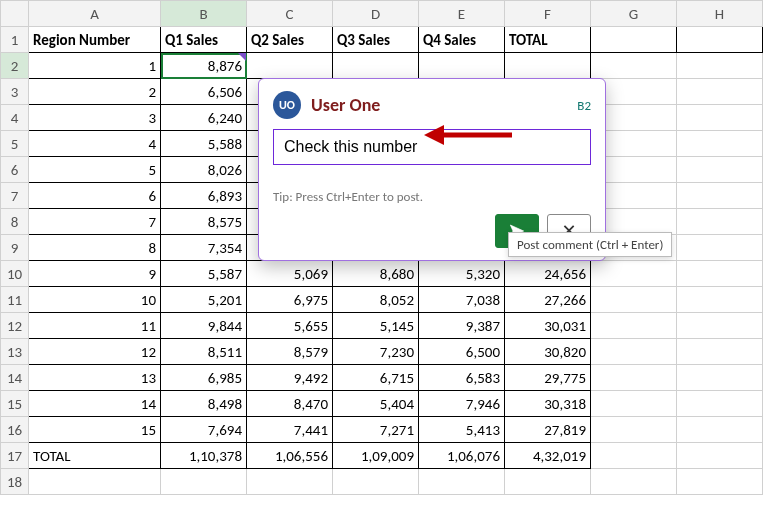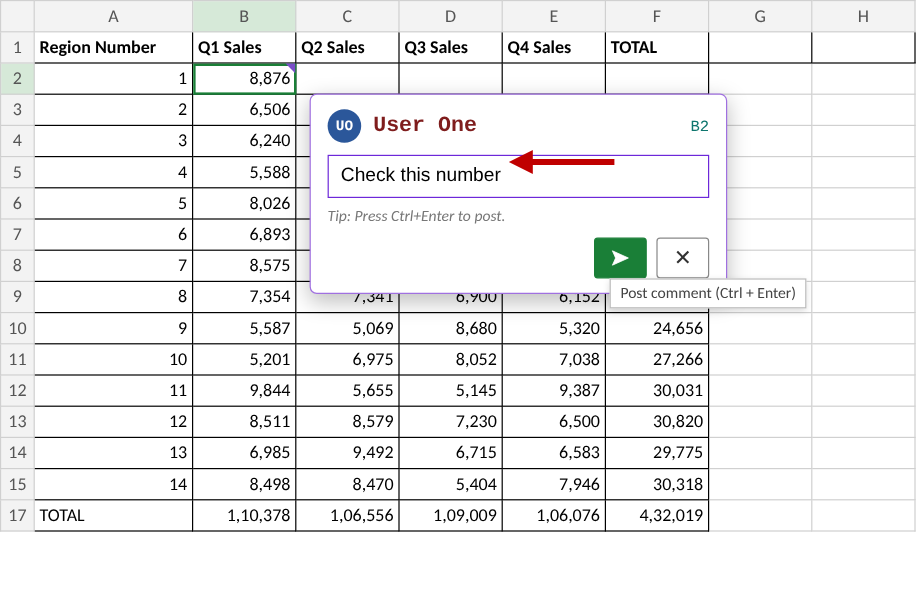--- a/index.html
+++ b/index.html
@@ -59,39 +59,39 @@
   .comment-card {
     position: absolute;
     top: 78px; left: 258px;
     width: 348px;
     background: #fff;
     border: 1px solid #a070e0;
     border-radius: 6px;
     box-shadow: 0 6px 18px rgba(0,0,0,0.25);
     padding: 12px 14px 12px 14px;
   }
-  .cc-head { display:flex; align-items:center; gap:10px;font-family:Liberation Mono, monospace; }
+  .cc-head { display:flex; align-items:center; gap:10px; }
   .avatar {
     width:28px; height:28px; border-radius:50%;
     background:#2b579a; color:#fff;
     display:flex; align-items:center; justify-content:center;
     font-size:12px; font-weight:bold;
   }
   .cc-name { font-size:18px; font-weight:600; color:#7f1d1d; flex:1; }
   .cc-ref { font-size:13px; color:#0f766e; }
   .cc-input {
     margin-top:10px;
     width:100%;
     height:36px;
     border:1px solid #6d28d9;
     padding:0 10px;
     font-size:16px;
     outline:none;
   }
-  .cc-tip { margin-top:8px; font-size:13px; color:#777;font-style:italic; }
+  .cc-tip { margin-top:24px; font-size:13px; color:#777; }
   .cc-actions { margin-top:10px; display:flex; justify-content:flex-end; gap:8px; }
   .btn {
     height:34px; width:44px;
     border:1px solid #888; background:#fff;
     display:flex; align-items:center; justify-content:center;
     cursor:pointer;
     border-radius:3px;
   }
   .btn-send { background:#1a7f37; border-color:#1a7f37; }
   .btn-send svg { fill:#fff; }
@@ -300,31 +300,53 @@
         <th class="rh">15</th>
         <td class="data-cell">14</td>
         <td class="data-cell">8,498</td>
         <td class="data-cell">8,470</td>
         <td class="data-cell">5,404</td>
         <td class="data-cell">7,946</td>
         <td class="data-cell bold">30,318</td>
         <td></td>
         <td></td>
       </tr>
+  <tr>
+        <th class="rh">16</th>
+        <td class="data-cell">15</td>
+        <td class="data-cell">7,694</td>
+        <td class="data-cell">7,441</td>
+        <td class="data-cell">7,271</td>
+        <td class="data-cell">5,413</td>
+        <td class="data-cell bold">27,819</td>
+        <td></td>
+        <td></td>
+      </tr>
   <tr class="bold">
     <th class="rh">17</th>
     <td class="data-cell data-left bold">TOTAL</td>
     <td class="data-cell bold">1,10,378</td>
     <td class="data-cell bold">1,06,556</td>
     <td class="data-cell bold">1,09,009</td>
     <td class="data-cell bold">1,06,076</td>
     <td class="data-cell bold">4,32,019</td>
     <td></td>
         <td></td>
   </tr>
+  <tr>
+        <th class="rh">18</th>
+        <td></td>
+        <td></td>
+        <td></td>
+        <td></td>
+        <td></td>
+        <td></td>
+        <td></td>
+        <td></td>
+      </tr>
 </tbody>
   </table>
 
 <div class="comment-card">
   <div class="cc-head">
     <div class="avatar">UO</div>
     <div class="cc-name">User One</div>
     <div class="cc-ref">B2</div>
   </div>
   <input class="cc-input" value="Check this number" style="">

